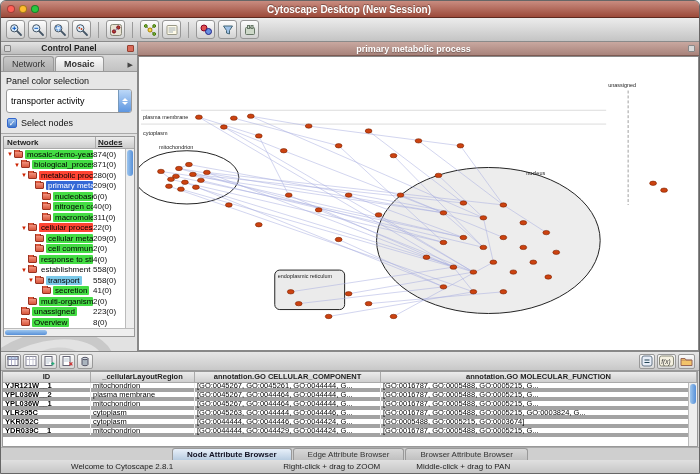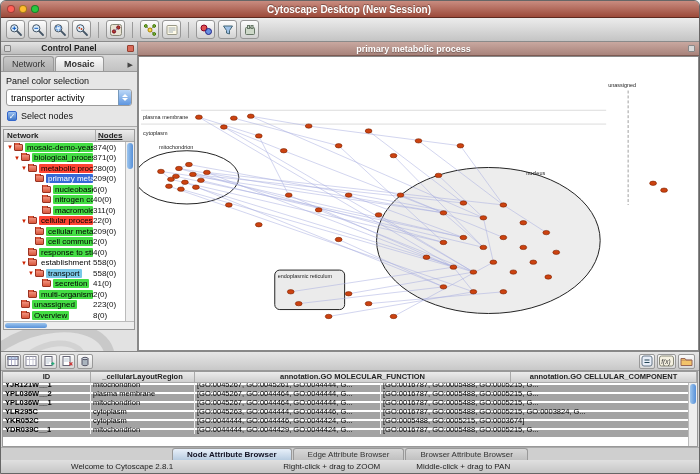--- a/index.html
+++ b/index.html
@@ -28,21 +28,21 @@
   .panel-header{height:13px;flex:0 0 13px;background:linear-gradient(#e3e3e3,#bdbdbd);border-bottom:1px solid #999;display:flex;align-items:center;padding:0 3px;gap:20px;}
   .ph-title{flex:1;text-align:center;font-size:8.5px;font-weight:bold;color:#222;white-space:nowrap;overflow:hidden;}
   .mini-icon{width:7px;height:7px;border:1px solid #888;background:#d8d8d8;border-radius:1px;flex:0 0 7px;}
   .mini-icon.red{background:#d86a5a;border-color:#96402f;}
   .tabs{height:17px;flex:0 0 17px;display:flex;align-items:flex-end;background:linear-gradient(#d8d8d8,#c2c2c2);border-bottom:1px solid #999;padding:1px 2px 0;gap:1px;}
   .tab{height:15px;padding:0 8px;font-size:9px;display:flex;align-items:center;border:1px solid #999;border-bottom:none;border-radius:3px 3px 0 0;background:linear-gradient(#c8c8c8,#aeaeae);color:#333;white-space:nowrap;}
   .tab.active{background:linear-gradient(#fdfdfd,#dcdcdc);font-weight:bold;}
   .tab-more{margin-left:auto;font-size:7px;color:#444;padding:0 2px 2px 0;}
   .selector-block{padding:4px 5px 3px;border-bottom:1px solid #aaa;background:#e6e6e6;}
   .sel-label{font-size:9px;color:#111;margin-bottom:3px;}
-  .combo{height:17px;background:#fff;border:1px solid #9a9a9a;border-radius:3px;display:flex;align-items:center;overflow:hidden;}
+  .combo{height:24px;background:#fff;border:1px solid #9a9a9a;border-radius:3px;display:flex;align-items:center;overflow:hidden;}
   .combo-text{flex:1;font-size:9px;padding:0 4px;white-space:nowrap;overflow:hidden;}
   .combo-btn{width:13px;height:100%;background:linear-gradient(#bcd8f8,#5e96e0);display:flex;flex-direction:column;align-items:center;justify-content:center;gap:1px;border-left:1px solid #7799bb;flex:0 0 13px;}
   .arrow-up{width:0;height:0;border-left:3px solid transparent;border-right:3px solid transparent;border-bottom:3px solid #fff;}
   .arrow-down{width:0;height:0;border-left:3px solid transparent;border-right:3px solid transparent;border-top:3px solid #fff;}
   .checkbox-row{display:flex;align-items:center;gap:4px;padding:5px 1px 2px;}
   .checkbox{width:10px;height:10px;border-radius:2px;background:linear-gradient(#9cc2f0,#4178c8);border:1px solid #3366cc;color:#fff;font-size:8px;line-height:9px;text-align:center;flex:0 0 10px;}
   .cb-label{font-size:9px;color:#111;}
   
   .tree-section{display:flex;flex-direction:column;margin:2px 2px 0;border:1px solid #999;background:#fff;min-height:0;}
   .tree-header{height:12px;flex:0 0 12px;display:flex;background:linear-gradient(#ececec,#cccccc);border-bottom:1px solid #aaa;font-size:8px;font-weight:bold;color:#222;}
@@ -83,21 +83,21 @@
   .dp-spacer{flex:1;}
   .dtable{flex:1;display:flex;flex-direction:column;background:#fff;margin:0 1px;border:1px solid #999;overflow:hidden;position:relative;min-height:0;}
   .dt-header{display:flex;height:11px;flex:0 0 11px;background:linear-gradient(#ececec,#cfcfcf);border-bottom:1px solid #aaa;font-size:7.5px;font-weight:bold;color:#222;}
   .dt-header .dt-cell{text-align:center;border-right:1px solid #aaa;line-height:10px;}
   .dt-cell{padding:0 2px;overflow:hidden;white-space:nowrap;}
   .c-id{width:88px;flex:0 0 88px;}
   .c-region{width:104px;flex:0 0 104px;}
   .c-comp{width:186px;flex:0 0 186px;}
   .c-func{flex:1;min-width:0;}
   .dt-body{flex:1;overflow:hidden;}
-  .dt-row{display:flex;height:9px;font-size:7.5px;align-items:center;border-bottom:7px solid #a3a3a3;}
+  .dt-row{display:flex;height:9px;font-size:7.5px;align-items:center;border-bottom:4px solid #a3a3a3;}
   .dt-row .c-id{font-weight:bold;}
   .dt-row .dt-cell{border-right:1px solid #eee;}
   .tvscroll{position:absolute;right:0;top:11px;bottom:0;width:9px;background:#eee;border-left:1px solid #bbb;}
   .tvthumb{position:absolute;top:1px;left:1px;width:6px;height:20px;border-radius:3px;background:linear-gradient(90deg,#9ec6ee,#5790d8);}
   
   .browser-tabs{height:13px;flex:0 0 13px;display:flex;justify-content:center;align-items:flex-end;gap:1px;background:#cfcfcf;border-top:1px solid #aaa;}
   .btab{height:12px;padding:0 14px;font-size:8px;display:flex;align-items:center;border:1px solid #999;border-bottom:none;border-radius:3px 3px 0 0;background:linear-gradient(#d8d8d8,#c0c0c0);color:#333;white-space:nowrap;}
   .btab.active{background:linear-gradient(#e8f0fa,#b8cce0);font-weight:bold;color:#112;}
   .statusbar{height:13px;flex:0 0 13px;display:flex;align-items:center;font-size:8px;color:#222;background:linear-gradient(#e0e0e0,#c6c6c6);padding:0 6px;white-space:nowrap;}
   .status-welcome{margin-left:64px;}
@@ -575,22 +575,22 @@
               <path d="M1 3.5h4l1 1.5h6v5.5H1z" fill="#f2c36a" stroke="#996655"></path>
               <path d="M1 5.2h11" stroke="#996655" stroke-width=".5"></path>
             </svg>
           </div>
         </div>
     </div>
     <div class="dtable">
       <div class="dt-header">
           <div class="dt-cell c-id">ID</div>
           <div class="dt-cell c-region">_cellularLayoutRegion</div>
+          <div class="dt-cell c-comp">annotation.GO CELLULAR_COMPONENT</div>
           <div class="dt-cell c-func">annotation.GO MOLECULAR_FUNCTION</div>
-          <div class="dt-cell c-comp">annotation.GO CELLULAR_COMPONENT</div>
         </div>
       <div class="dt-body">
           <div class="dt-row">
             <div class="dt-cell c-id">YJR121W__1</div>
             <div class="dt-cell c-region">mitochondrion</div>
             <div class="dt-cell c-comp">[GO:0045267, GO:0045261, GO:0044444, G...</div>
             <div class="dt-cell c-func">[GO:0016787, GO:0005488, GO:0005215, G...</div>
           </div>
           <div class="dt-row">
             <div class="dt-cell c-id">YPL036W__2</div>

